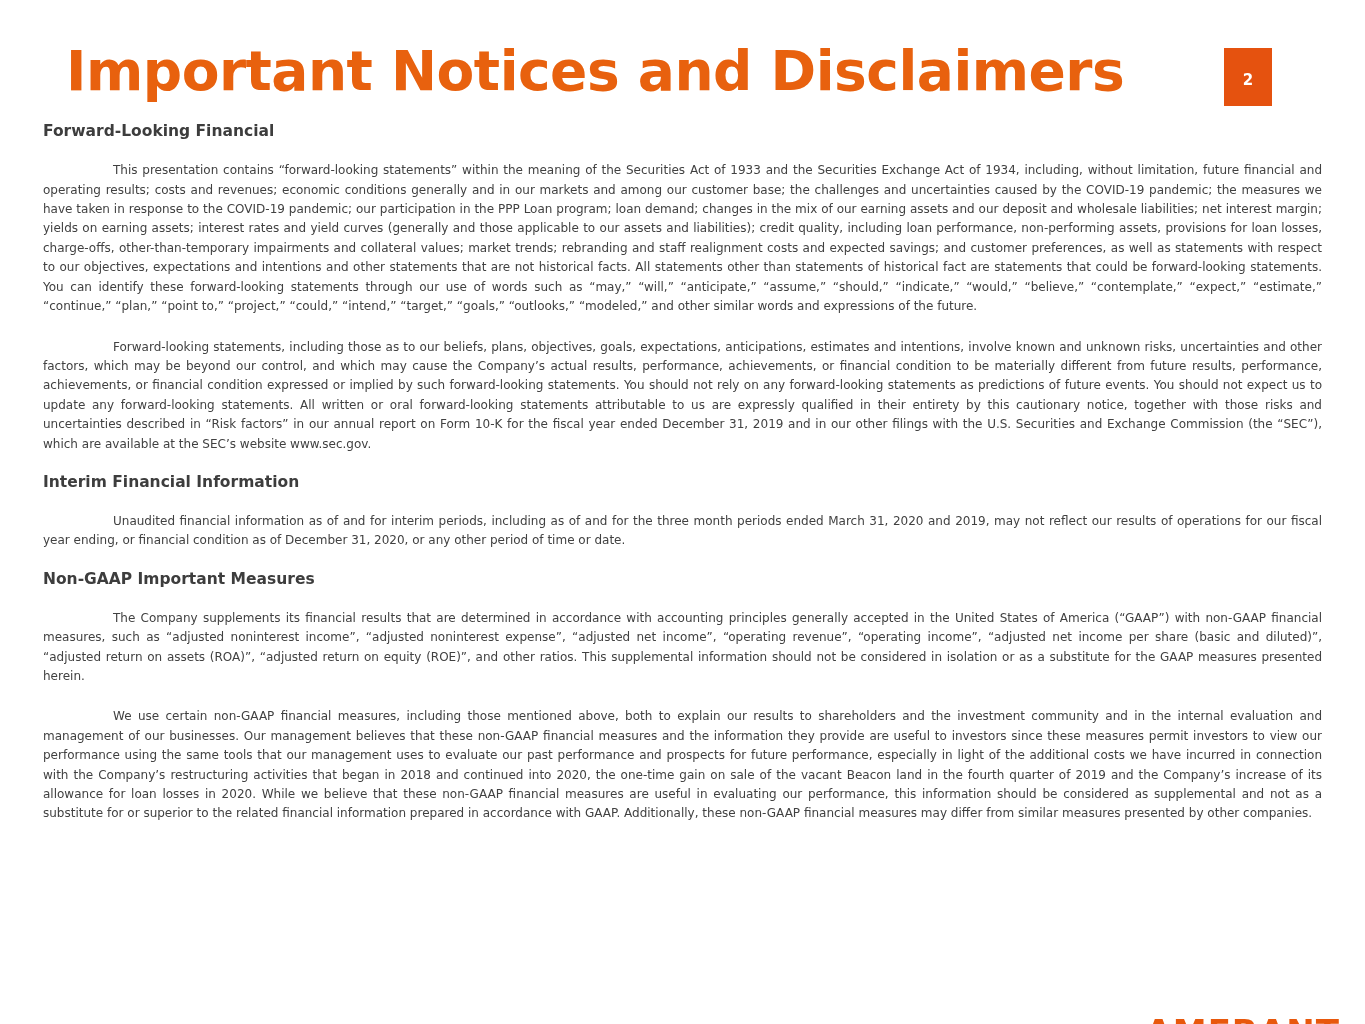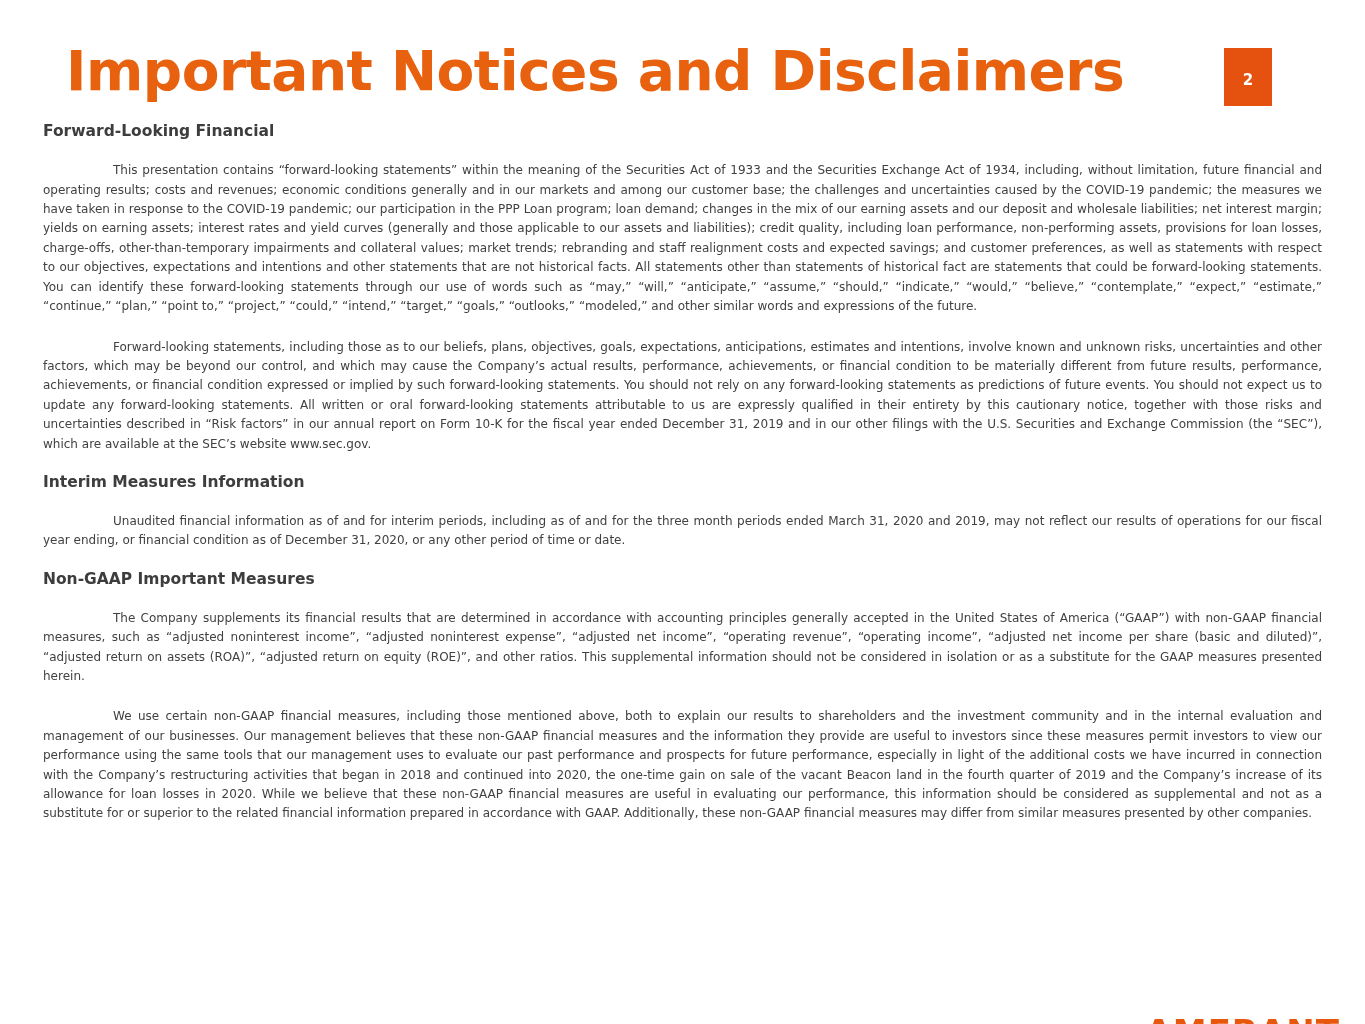--- a/index.html
+++ b/index.html
@@ -86,21 +86,21 @@
 
   <div class="content">
 
     <section>
       <h2>Forward-Looking Financial</h2>
       <p>This presentation contains “forward-looking statements” within the meaning of the Securities Act of 1933 and the Securities Exchange Act of 1934, including, without limitation, future financial and operating results; costs and revenues; economic conditions generally and in our markets and among our customer base; the challenges and uncertainties caused by the COVID-19 pandemic; the measures we have taken in response to the COVID-19 pandemic; our participation in the PPP Loan program; loan demand; changes in the mix of our earning assets and our deposit and wholesale liabilities; net interest margin; yields on earning assets; interest rates and yield curves (generally and those applicable to our assets and liabilities); credit quality, including loan performance, non-performing assets, provisions for loan losses, charge-offs, other-than-temporary impairments and collateral values; market trends; rebranding and staff realignment costs and expected savings; and customer preferences, as well as statements with respect to our objectives, expectations and intentions and other statements that are not historical facts. All statements other than statements of historical fact are statements that could be forward-looking statements. You can identify these forward-looking statements through our use of words such as “may,” “will,” “anticipate,” “assume,” “should,” “indicate,” “would,” “believe,” “contemplate,” “expect,” “estimate,” “continue,” “plan,” “point to,” “project,” “could,” “intend,” “target,” “goals,” “outlooks,” “modeled,” and other similar words and expressions of the future.</p>
       <p>Forward-looking statements, including those as to our beliefs, plans, objectives, goals, expectations, anticipations, estimates and intentions, involve known and unknown risks, uncertainties and other factors, which may be beyond our control, and which may cause the Company’s actual results, performance, achievements, or financial condition to be materially different from future results, performance, achievements, or financial condition expressed or implied by such forward-looking statements. You should not rely on any forward-looking statements as predictions of future events. You should not expect us to update any forward-looking statements. All written or oral forward-looking statements attributable to us are expressly qualified in their entirety by this cautionary notice, together with those risks and uncertainties described in “Risk factors” in our annual report on Form 10-K for the fiscal year ended December 31, 2019 and in our other filings with the U.S. Securities and Exchange Commission (the “SEC”), which are available at the SEC’s website www.sec.gov.</p>
     </section>
 
     <section>
-      <h2>Interim Measures Information</h2>
+      <h2>Interim Financial Information</h2>
       <p>Unaudited financial information as of and for interim periods, including as of and for the three month periods ended March 31, 2020 and 2019, may not reflect our results of operations for our fiscal year ending, or financial condition as of December 31, 2020, or any other period of time or date.</p>
     </section>
 
     <section>
       <h2>Non-GAAP Important Measures</h2>
       <p>The Company supplements its financial results that are determined in accordance with accounting principles generally accepted in the United States of America (“GAAP”) with non-GAAP financial measures, such as “adjusted noninterest income”, “adjusted noninterest expense”, “adjusted net income”, “operating revenue”, “operating income”, “adjusted net income per share (basic and diluted)”, “adjusted return on assets (ROA)”, “adjusted return on equity (ROE)”, and other ratios. This supplemental information should not be considered in isolation or as a substitute for the GAAP measures presented herein.</p>
       <p>We use certain non-GAAP financial measures, including those mentioned above, both to explain our results to shareholders and the investment community and in the internal evaluation and management of our businesses. Our management believes that these non-GAAP financial measures and the information they provide are useful to investors since these measures permit investors to view our performance using the same tools that our management uses to evaluate our past performance and prospects for future performance, especially in light of the additional costs we have incurred in connection with the Company’s restructuring activities that began in 2018 and continued into 2020, the one-time gain on sale of the vacant Beacon land in the fourth quarter of 2019 and the Company’s increase of its allowance for loan losses in 2020. While we believe that these non-GAAP financial measures are useful in evaluating our performance, this information should be considered as supplemental and not as a substitute for or superior to the related financial information prepared in accordance with GAAP. Additionally, these non-GAAP financial measures may differ from similar measures presented by other companies.</p>
     </section>
 
   </div>

